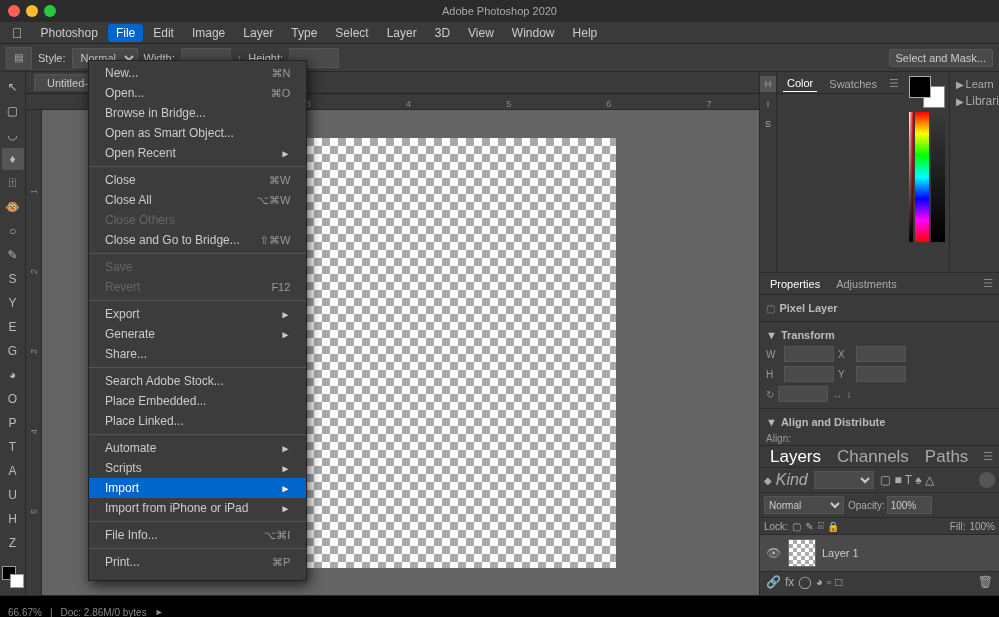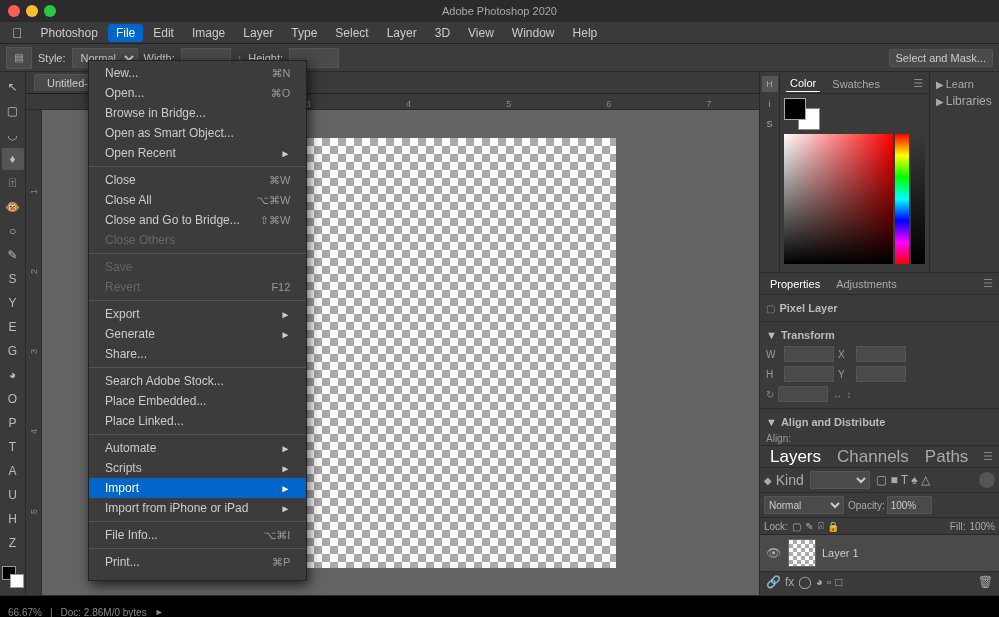--- a/index.html
+++ b/index.html
@@ -584,21 +584,21 @@
 
   <div id="right-panel">
 
     <div style="display:flex;flex-direction:row;height:200px;">
 
       <div style="width:20px;background:#3a3a3a;border-right:1px solid #2a2a2a;display:flex;flex-direction:column;align-items:center;padding-top:4px;gap:4px;">
         <div style="width:16px;height:16px;background:#555;border-radius:1px;font-size:9px;color:#aaa;display:flex;align-items:center;justify-content:center;">H</div>
         <div style="width:16px;height:16px;font-size:9px;color:#aaa;display:flex;align-items:center;justify-content:center;">i</div>
         <div style="width:16px;height:16px;font-size:9px;color:#aaa;display:flex;align-items:center;justify-content:center;">S</div>
       </div>
-      <div style="flex:1;display:flex;flex-direction:column;">
+      <div style="flex:1;display:flex;flex-direction:row;">
 
         <div id="color-swatches-tabs">
           <span class="panel-tab active">Color</span>
           <span class="panel-tab">Swatches</span>
           <span style="margin-left:auto;font-size:11px;color:#888;cursor:pointer;">☰</span>
         </div>
 
         <div style="padding:4px;flex:1;">
           <div style="display:flex;gap:4px;align-items:center;margin-bottom:4px;">
             <div style="position:relative;width:36px;height:32px;">
@@ -682,21 +682,21 @@
 
     <div id="layers-panel">
       <div class="layers-tabs">
         <span class="layers-tab active">Layers</span>
         <span class="layers-tab">Channels</span>
         <span class="layers-tab">Paths</span>
         <span style="margin-left:auto;font-size:11px;color:#888;cursor:pointer;">☰</span>
       </div>
       <div class="layers-controls">
         <span style="font-size:10px;color:#aaa;">◆</span>
-        <span style="font-size:14px;color:#aaa;margin-right:2px;">Kind</span>
+        <span style="font-size:16px;color:#aaa;margin-right:2px;font-style:italic;">Kind</span>
         <select class="layers-select">
           <option></option>
         </select>
         <span style="font-size:12px;color:#aaa;margin-left:2px;">▢ ■ T ♠ △</span>
         <span style="margin-left:auto;width:16px;height:16px;background:#555;border-radius:8px;display:inline-block;cursor:pointer;"></span>
       </div>
       <div class="layers-controls">
         <select class="layers-select" style="width:80px;">
           <option>Normal</option>
         </select>
@@ -766,26 +766,26 @@
     </div>
     <div class="menu-separator"></div>
     <div class="menu-entry">
       <span>Close</span>
       <span class="menu-shortcut">⌘W</span>
     </div>
     <div class="menu-entry">
       <span>Close All</span>
       <span class="menu-shortcut">⌥⌘W</span>
     </div>
+    <div class="menu-entry disabled">
+      <span>Close Others</span>
+    </div>
     <div class="menu-entry">
       <span>Close and Go to Bridge...</span>
       <span class="menu-shortcut">⇧⌘W</span>
-    </div>
-    <div class="menu-entry disabled">
-      <span>Close Others</span>
     </div>
     <div class="menu-separator"></div>
     <div class="menu-entry disabled">
       <span>Save</span>
     </div>
     <div class="menu-entry disabled">
       <span>Revert</span>
       <span class="menu-shortcut">F12</span>
     </div>
     <div class="menu-separator"></div>

